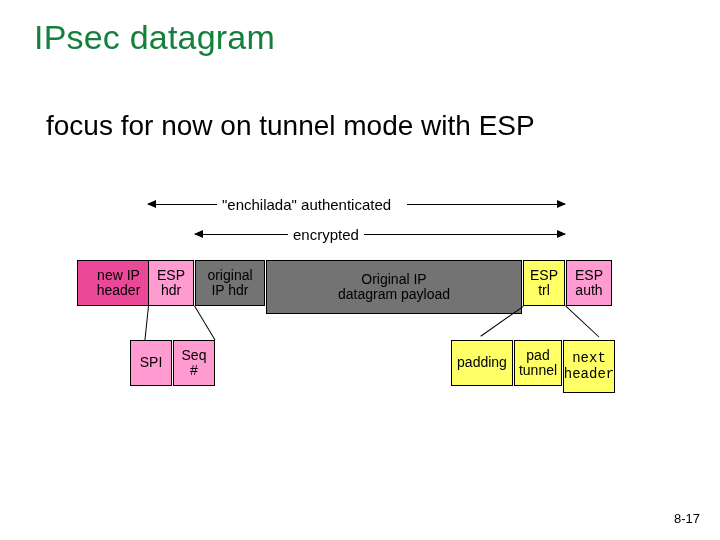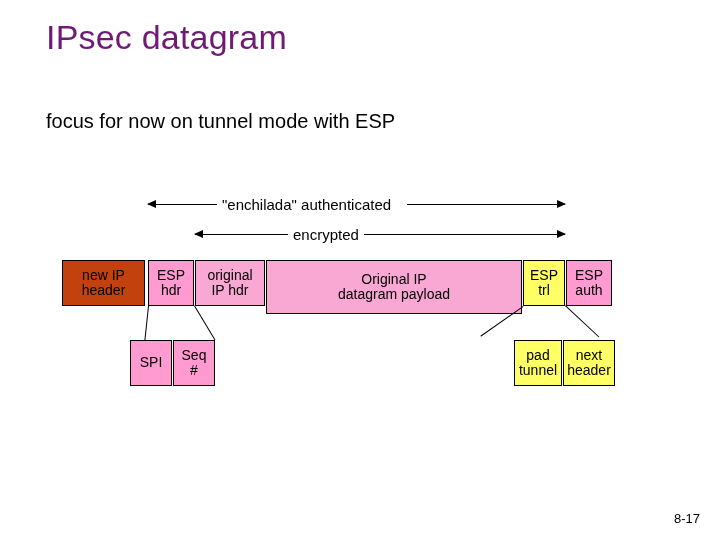--- a/index.html
+++ b/index.html
@@ -12,32 +12,32 @@
     color: #000;
     position: relative;
   }
   .slide {
     position: relative;
     width: 720px;
     height: 540px;
   }
   .title {
     position: absolute;
-    left: 46px;
+    left: 34px;
     top: 18px;
     font-size: 34px;
     font-weight: 400;
-    color: #701a75;
+    color: #15803d;
     letter-spacing: 0.2px;
   }
   .subtitle {
     position: absolute;
     left: 46px;
     top: 110px;
-    font-size: 20px;
+    font-size: 28px;
     font-weight: 400;
   }
   .caption {
     position: absolute;
     font-size: 15px;
     font-family: Arial, Helvetica, sans-serif;
     text-align: center;
     white-space: nowrap;
   }
   .pagenum {
@@ -70,23 +70,23 @@
     border: 1px solid #000;
     font-size: 14px;
     font-family: Arial, Helvetica, sans-serif;
     text-align: center;
     display: flex;
     align-items: center;
     justify-content: center;
     box-sizing: border-box;
     line-height: 1.1;
   }
-  .white  { background: #c2410c; }
+  .white  { background: #ec4899; margin-left: 15px; }
   .pink   { background: #ff9bd1; }
-  .teal   { background: #f9a8d4; }
+  .teal   { background: #737373; }
   .yellow { background: #ffff66; }
 
   
   .connector {
     position: absolute;
     width: 1px;
     background: #000;
     transform-origin: top left;
   }
 </style>
@@ -122,19 +122,20 @@
   <div class="connector" style="left:148px; top:306px; height:40px; transform:rotate(6deg);"></div>
   <div class="connector" style="left:194px; top:306px; height:40px; transform:rotate(-31deg);"></div>
 
   <div class="connector" style="left:523px; top:306px; height:52px; transform:rotate(55deg);"></div>
   <div class="connector" style="left:565px; top:306px; height:46px; transform:rotate(-47deg);"></div>
 
   <div class="seg pink" style="left:130px; top:340px; width:42px; height:46px;">SPI</div>
   <div class="seg pink" style="left:173px; top:340px; width:42px; height:46px; white-space:pre;">Seq
 #</div>
 
+  <div class="seg yellow" style="left:451px; top:340px; width:62px; height:46px;">padding</div>
   <div class="seg yellow" style="left:514px; top:340px; width:48px; height:46px; white-space:pre;">pad
 tunnel</div>
-  <div class="seg yellow" style="left:563px; top:340px; width:52px; height:46px; white-space:pre;">next
+  <div class="seg yellow" style="left:563px; top:340px; width:52px; height:53px; white-space:pre;font-family:Liberation Mono, monospace;">next
 header</div>
 
   <div class="pagenum">8-17</div>
 </div>
 
 </body></html>

